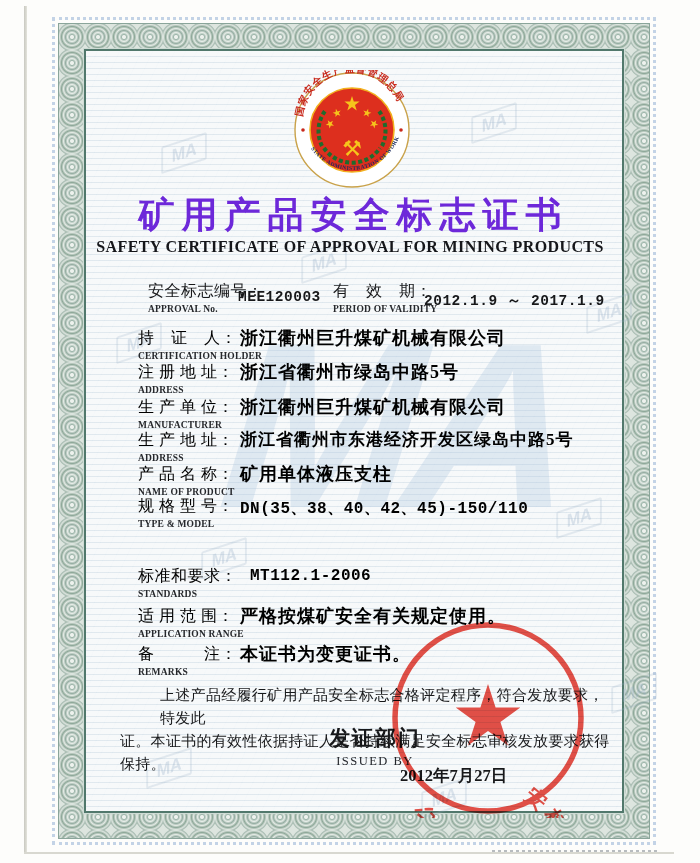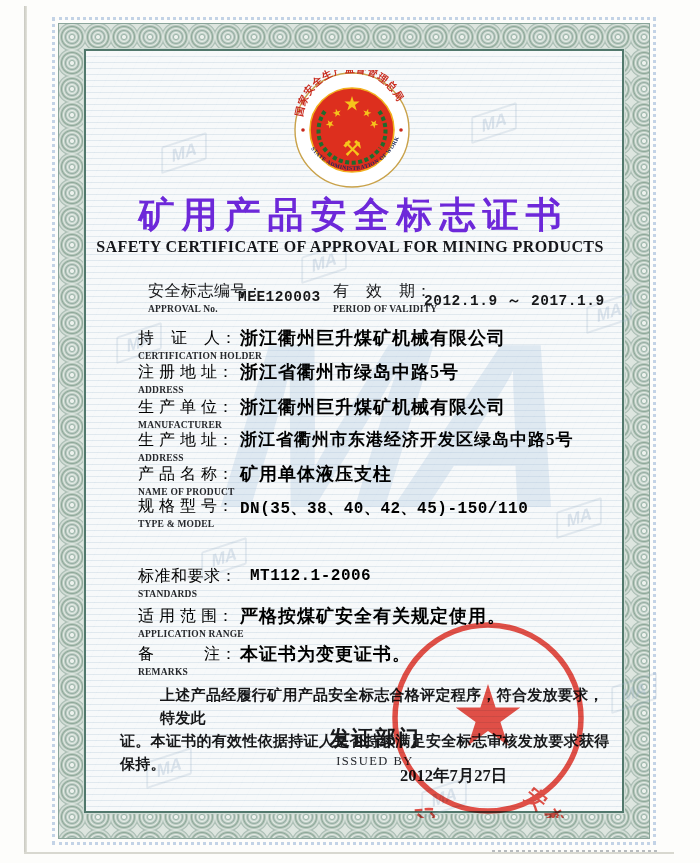--- a/index.html
+++ b/index.html
@@ -78,21 +78,21 @@
   .lbl-cn { font-size:16px; font-weight:400; letter-spacing:.5px; white-space:nowrap; }
   .lbl-en { font-size:9.5px; font-weight:600; letter-spacing:.2px; margin-top:2px; color:#26282c;
             font-family:"Liberation Serif","DejaVu Serif",serif; }
   .val-cn { font-size:18px; font-weight:600; letter-spacing:1px; white-space:nowrap; }
   .val-lat { font-family:"Liberation Mono","DejaVu Sans Mono",monospace;
              font-size:14.5px; font-weight:700; letter-spacing:.5px; white-space:nowrap; }
   .row { position:absolute; left:138px; z-index:3; }
   .row .value { position:absolute; left:102px; top:-2px; }
   .statement {
     left:120px; top:684px; width:492px;
-    font-size:15px; font-weight:700; line-height:23px; letter-spacing:.3px;
+    font-size:15px; font-weight:400; line-height:23px; letter-spacing:.3px;
   }
   .statement .l1 { padding-left:40px; }
   .issuer { left:308px; top:724px; width:134px; text-align:center; }
   .issuer-cn { font-size:21px; font-weight:600; letter-spacing:2px; }
   .issuer-en { font-size:12.5px; letter-spacing:1.5px; margin-top:2px; color:#23252a; }
   .date { left:400px; top:765px; font-size:16.5px; font-weight:700; }
   .seal { position:absolute; left:388px; top:618px; z-index:4; opacity:.88; mix-blend-mode:multiply; }
   .microprint {
     position:absolute; left:492px; top:850px; width:168px; height:4px; z-index:5;
     background:repeating-linear-gradient(90deg,#9aa0a6 0 3px, transparent 3px 6px);

